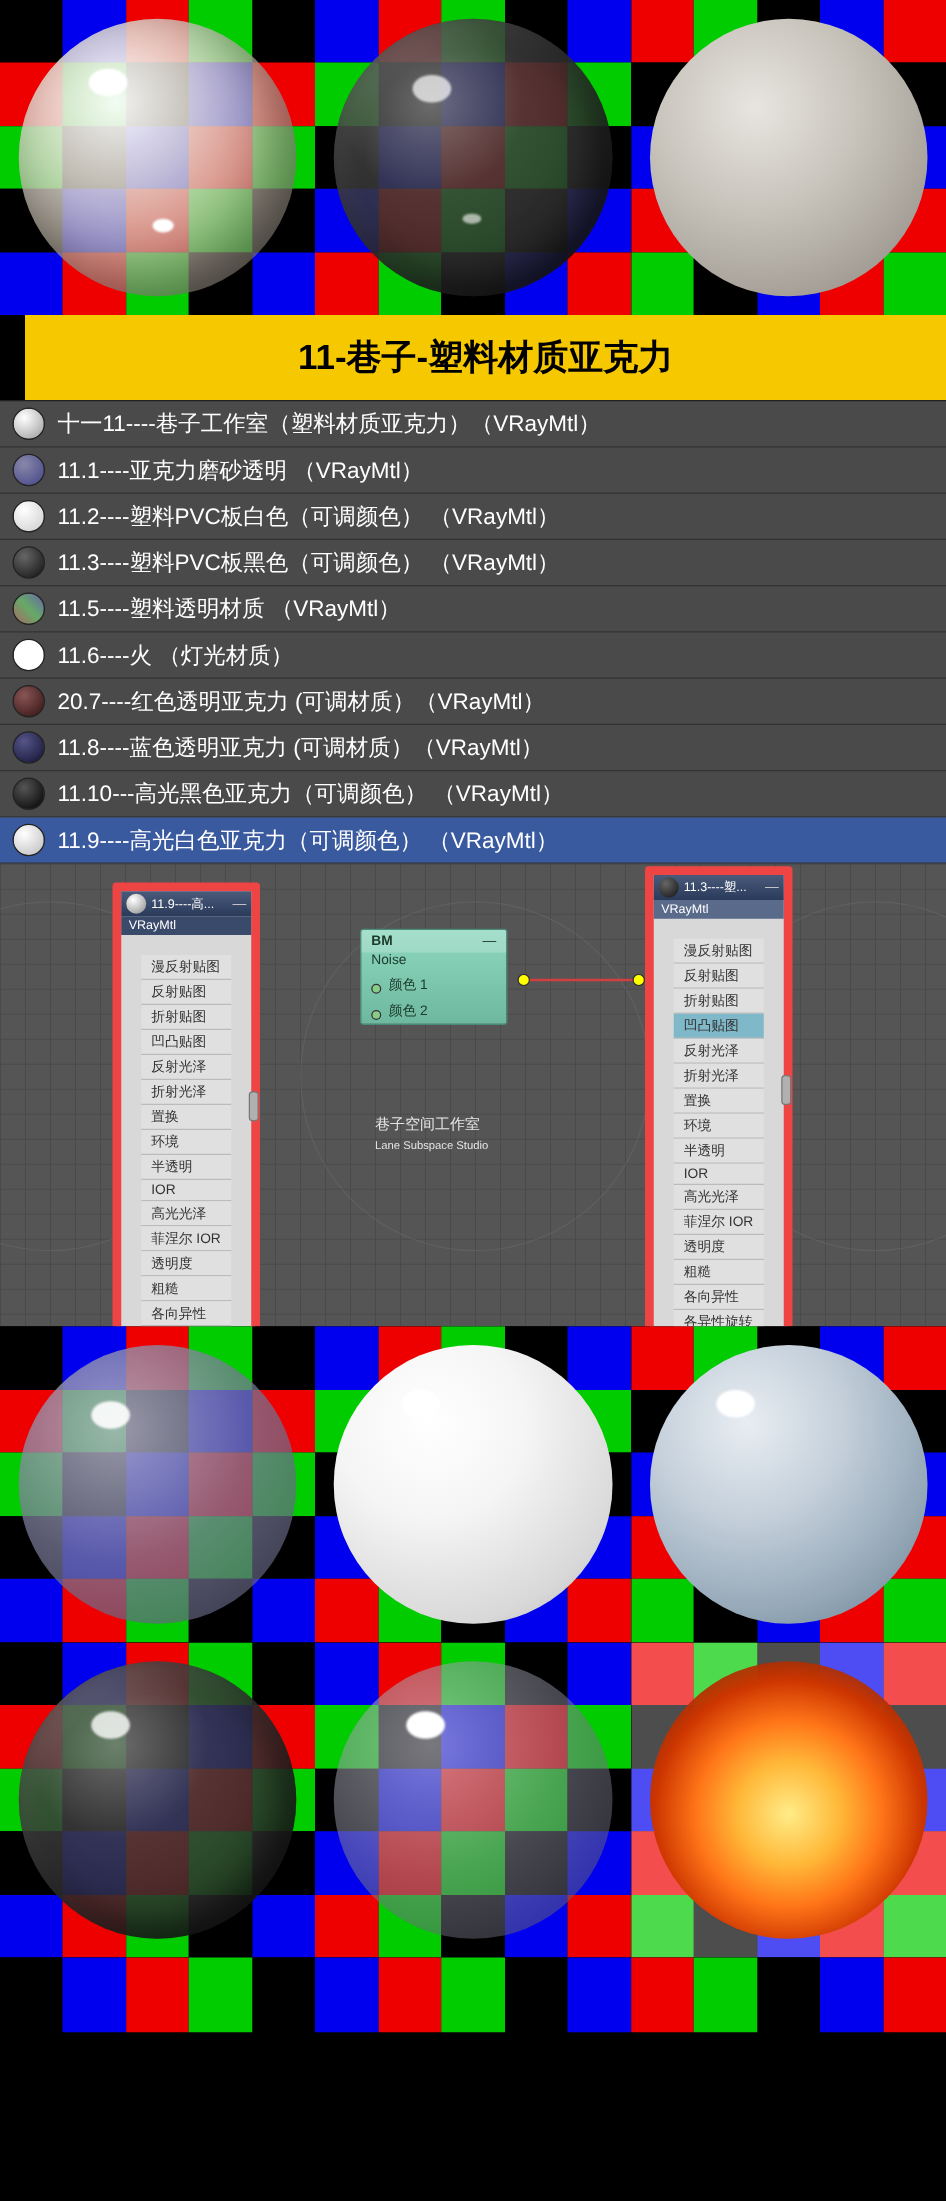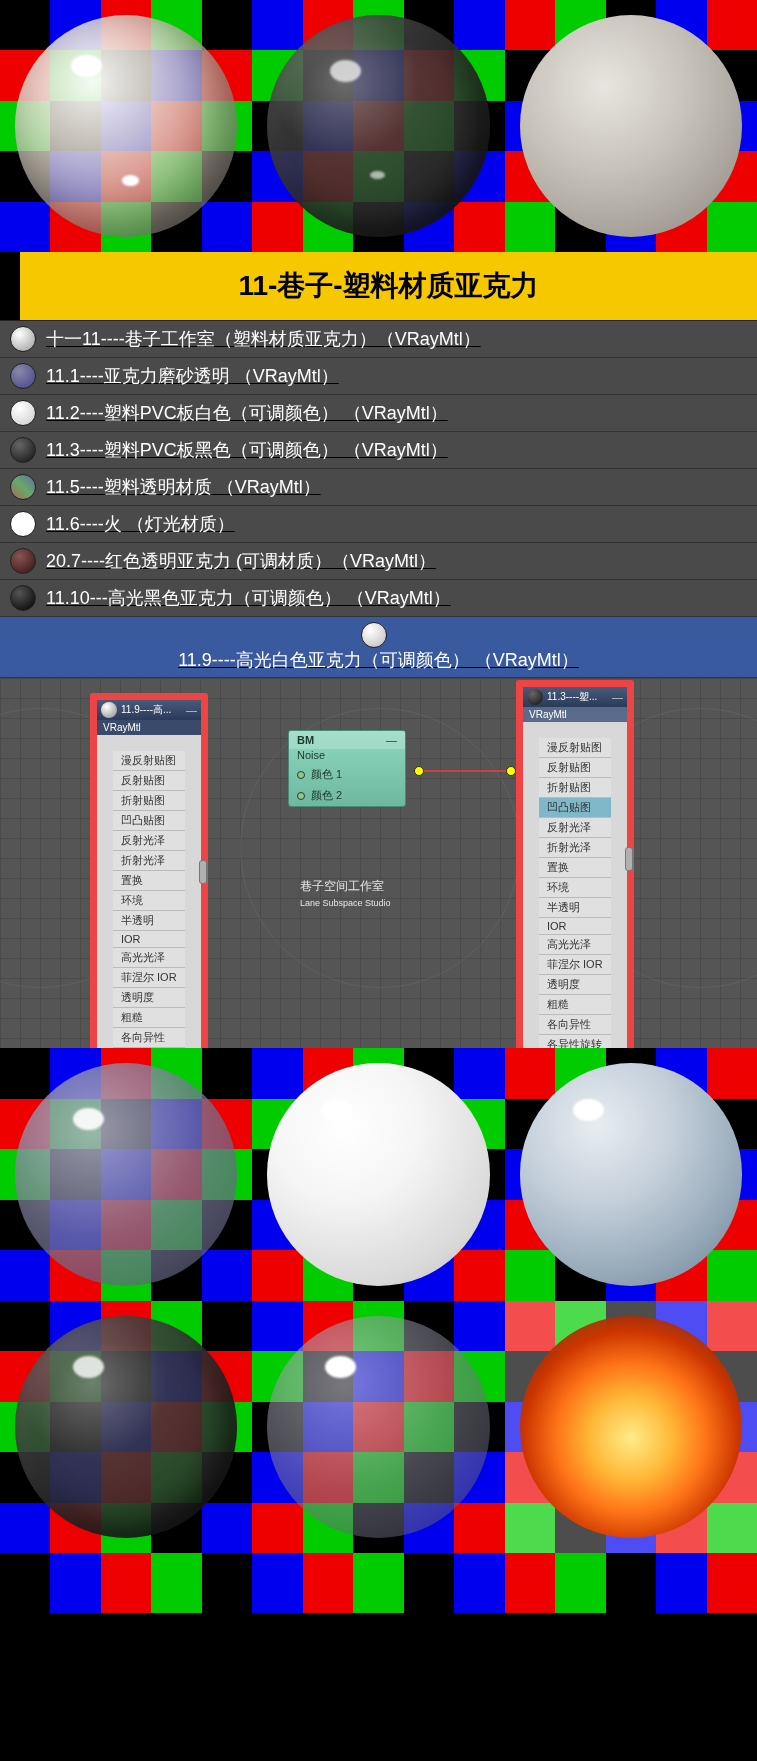--- a/index.html
+++ b/index.html
@@ -17,43 +17,43 @@
 .sphere-concrete { background: radial-gradient(circle at 38% 32%, #e8e5e0 0%, #c8c4bc 40%, #a09a92 80%, #706a60 100%); }
 .sphere-frosted { background: radial-gradient(circle at 35% 30%, rgba(180,180,200,0.85) 0%, rgba(120,120,150,0.75) 50%, rgba(80,80,110,0.65) 100%); }
 .sphere-white { background: radial-gradient(circle at 35% 28%, #fff 0%, #f5f5f5 35%, #d8d8d8 75%, #b0b0b0 100%); }
 .sphere-blue { background: radial-gradient(circle at 35% 28%, #e8edf2 0%, #c5d0db 35%, #95a8b8 70%, #6a7d8f 100%); }
 .sphere-clear { background: radial-gradient(circle at 35% 30%, rgba(200,200,210,0.6) 0%, rgba(130,130,145,0.55) 50%, rgba(70,70,85,0.5) 100%); }
 .sphere-fire { background: radial-gradient(circle at 50% 55%, #ffec88 0%, #ffb838 25%, #ff7518 45%, #cc3500 65%, rgba(50,20,10,0.7) 100%); }
 .hilite { position: absolute; width: 14%; height: 10%; border-radius: 50%; background: #fff; filter: blur(1px); }
 
 .title-bar { background: #f5c800; text-align: center; padding: 15px 0; font-size: 28px; font-weight: bold; color: #000; margin-left: 20px; }
 
-.mat-list { background: #4a4a4a; border-top: 1px solid #222; text-decoration: underline; }
+.mat-list { background: #4a4a4a; border-top: 1px solid #222; }
 .mat-row { display: flex; align-items: center; padding: 5px 10px; border-bottom: 1px solid #333; color: #fff; font-size: 18px; cursor: pointer; }
-.mat-row.selected { background: #3a5a9f; flex-direction: column; }
+.mat-row.selected { background: #3a5a9f; }
 .mat-icon { width: 26px; height: 26px; border-radius: 50%; margin-right: 10px; flex-shrink: 0; border: 1px solid #222; }
 
 .node-editor { background: #555; height: 370px; position: relative; overflow: hidden; }
 .grid-bg { position: absolute; inset: 0; background-image: linear-gradient(#4a4a4a 1px, transparent 1px), linear-gradient(90deg, #4a4a4a 1px, transparent 1px); background-size: 20px 20px; }
 .watermark { position: absolute; color: #e5e5e5; font-size: 12px; pointer-events: none; }
 .wm1 { top: 200px; left: 300px; }
 .ghost-circle { position: absolute; border: 1px solid #6a6a6a; border-radius: 50%; width: 280px; height: 280px; top: 30px; opacity: 0.5; }
 
 .node-panel { position: absolute; background: #d8d8d8; border: 7px solid #ef4444; border-radius: 3px; font-size: 11px; }
 .node-header { background: linear-gradient(#4a5a7a, #2a3a5a); color: #fff; padding: 2px 4px; display: flex; align-items: center; justify-content: space-between; }
 .node-header .icon-ball { width: 16px; height: 16px; border-radius: 50%; margin-right: 4px; }
 .node-header .htxt { font-size: 10px; flex: 1; overflow: hidden; white-space: nowrap; }
 .node-sub { background: #3a4a6a; color: #fff; padding: 2px 6px; font-size: 10px; }
 .node-sub2 { background: #5a6a8a; color: #fff; padding: 2px 6px; font-size: 10px; }
 .node-body { padding: 16px; }
 .node-item { padding: 2px 8px; border-bottom: 1px solid #bbb; color: #333; background: #e0e0e0; cursor: pointer; }
 .node-item.hl { background: #7fb8c8; }
 
 .bm-node { position: absolute; background: linear-gradient(#8fd8c0, #6fb8a0); border: 1px solid #4a8a7a; border-radius: 3px; font-size: 11px; color: #1a3a2a; }
-.bm-node .row { padding: 3px 8px; display: flex; align-items: center; justify-content: space-between; }
+.bm-node .row { padding: 3px 8px; display: flex; align-items: flex-end; justify-content: space-between; }
 .dot { width: 8px; height: 8px; border-radius: 50%; border: 1px solid #333; display: inline-block; }
 .dot-y { background: #ff0; }
 .dot-g { background: #8c8; }
 
 .wire { position: absolute; height: 2px; background: #d04040; }
 .port-dot { position: absolute; width: 10px; height: 10px; border-radius: 50%; border: 1px solid #333; }
 
 .side-handle { position: absolute; right: -6px; width: 8px; height: 24px; background: #b0b0b0; border: 1px solid #777; border-radius: 3px; }
 
 .overlay-fade { position: absolute; inset: 0; background: rgba(255,255,255,0.3); }
@@ -186,20 +186,24 @@
       <div class="mat-icon" style="background: linear-gradient(45deg, rgb(170, 102, 102), rgb(102, 170, 102), rgb(102, 102, 170));"></div>
       <span>11.5----塑料透明材质 （VRayMtl）</span>
     </div>
     <div class="mat-row">
       <div class="mat-icon" style="background: radial-gradient(circle, rgb(255, 255, 255), rgb(255, 255, 255));"></div>
       <span>11.6----火 （灯光材质）</span>
     </div>
     <div class="mat-row">
       <div class="mat-icon" style="background: radial-gradient(circle at 35% 30%, rgb(136, 85, 85), rgb(51, 17, 17));"></div>
       <span>20.7----红色透明亚克力 (可调材质）（VRayMtl）</span>
+    </div>
+    <div class="mat-row">
+      <div class="mat-icon" style="background: radial-gradient(circle at 35% 30%, rgb(85, 85, 136), rgb(17, 17, 51));"></div>
+      <span>11.8----蓝色透明亚克力 (可调材质）（VRayMtl）</span>
     </div>
     <div class="mat-row">
       <div class="mat-icon" style="background: radial-gradient(circle at 35% 30%, rgb(85, 85, 85), rgb(0, 0, 0));"></div>
       <span>11.10---高光黑色亚克力（可调颜色） （VRayMtl）</span>
     </div>
     <div class="mat-row selected">
       <div class="mat-icon" style="background: radial-gradient(circle at 35% 30%, rgb(255, 255, 255), rgb(187, 187, 187));"></div>
       <span>11.9----高光白色亚克力（可调颜色） （VRayMtl）</span>
     </div>
   </div>

